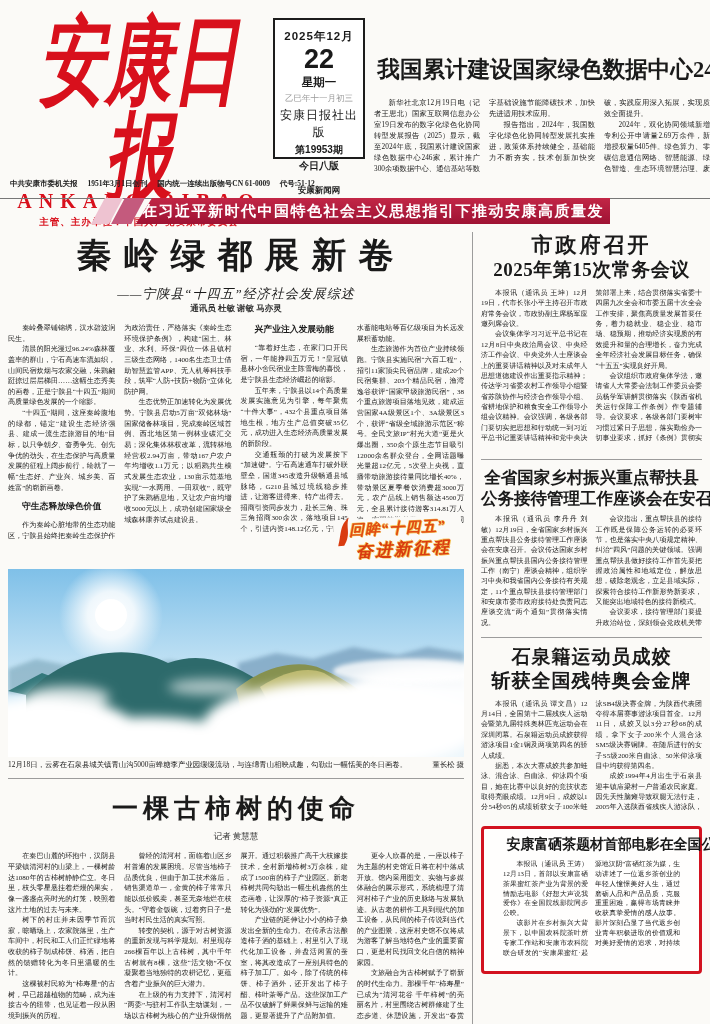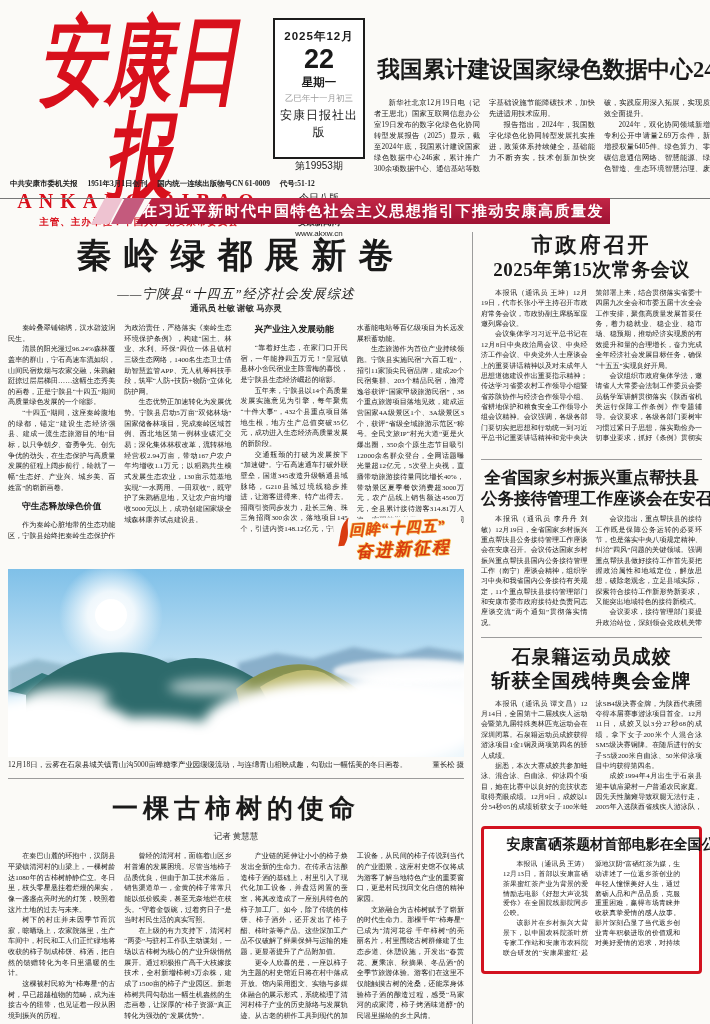--- a/index.html
+++ b/index.html
@@ -17,21 +17,21 @@
   .brand-meta b { margin-right:8px; }
   .brand-meta span { margin-right:8px;font-weight:bold; }
 
   .datebox { position:absolute; left:273px; top:6px; width:92px; height:141px; border:2px solid #1c1c1c; background:#fff;
              text-align:center; font-family:"Liberation Sans",sans-serif; padding-top:9px; }
   .db-ym { font-size:11.5px; font-weight:bold; letter-spacing:1px; }
   .db-day { font-size:27px; font-weight:bold; line-height:1.15; }
   .db-week { font-size:11.5px; font-weight:bold; }
   .db-lunar { font-size:8.5px; color:#9a9a9a; margin-top:3px; font-family:"Liberation Serif",serif; }
   .db-pub { font-size:12px; margin-top:2px; letter-spacing:1px; font-family:Liberation Mono, monospace; }
-  .db-issue,.db-pages { font-size:10px; font-weight:normal; margin-top:18px; }
+  .db-issue,.db-pages { font-size:10px; font-weight:bold; margin-top:2px; }
   .db-site { font-size:8.5px; font-weight:bold; margin-top:12px; }
   .db-url { font-size:8px; }
 
   .topstory { position:absolute; left:374px; top:0; width:336px; height:186px; }
   .topstory-h { margin-top:42px; font-size:23px; font-weight:900; text-align:center; white-space:nowrap; letter-spacing:0;
                 font-family:"Liberation Serif",serif; transform:scaleX(0.98); }
   .topstory-body { margin-top:13px; height:84px; overflow:hidden; column-count:3; column-gap:9px;
                    font-size:7.3px; line-height:1.5; text-align:justify; }
   .topstory-body p { text-indent:2em; }
   .header-rule { position:absolute; left:0; top:186px; width:710px; border-top:1.5px solid #777; }
@@ -223,20 +223,21 @@
       <div class="tree-rule"></div>
 
       <div>
         <div class="tree-h2">一棵古柿树的使命</div>
         <div class="tree-by">记者 黄慧慧</div>
         <div class="tree-body">
           <p>在秦巴山麓的环抱中，汉阴县平梁镇清河村的山梁上，一棵树龄达1080年的古柿树静静伫立。冬日里，枝头零星悬挂着烂熳的果实，像一盏盏点亮时光的灯笼，映照着这片土地的过去与未来。</p>
           <p>树下的村庄并未因季节而沉寂，晾晒场上，农家院落里，生产车间中，村民和工人们正忙碌地将收获的柿子制成柿饼、柿酒，把自然的馈赠转化为冬日里温暖的生计。</p>
           <p>这棵被村民称为“柿寿星”的古树，早已超越植物的范畴，成为连接古今的纽带，也见证着一段从困境到振兴的历程。</p>
           <p>曾经的清河村，面临着山区乡村普遍的发展困境。尽管当地柿子品质优良，但由于加工技术落后，销售渠道单一，金黄的柿子常常只能以低价贱卖，甚至无奈地烂在枝头。“守着金饭碗，过着穷日子”是当时村民生活的真实写照。</p>
+          <p>转变的契机，源于对古树资源的重新发现与科学规划。村里现存266棵百年以上古柿树，其中千年古树就有8棵，这些“活文物”不仅凝聚着当地独特的农耕记忆，更蕴含着产业振兴的巨大潜力。</p>
           <p>在上级的有力支持下，清河村“两委”与驻村工作队主动谋划，一场以古柿树为核心的产业升级悄然展开。通过积极推广高干大枝嫁接技术，全村新增柿树3万余株，建成了1500亩的柿子产业园区。新老柿树共同勾勒出一幅生机盎然的生态画卷，让深厚的“柿子资源”真正转化为强劲的“发展优势”。</p>
           <p>产业链的延伸让小小的柿子焕发出全新的生命力。在传承古法酿造柿子酒的基础上，村里引入了现代化加工设备，并盘活闲置的蚕室，将其改造成了一座别具特色的柿子加工厂。如今，除了传统的柿饼、柿子酒外，还开发出了柿子醋、柿叶茶等产品。这些深加工产品不仅破解了鲜果保鲜与运输的难题，更显著提升了产品附加值。</p>
           <p>更令人欣喜的是，一座以柿子为主题的村史馆近日将在村中落成开放。馆内采用图文、实物与多媒体融合的展示形式，系统梳理了清河村柿子产业的历史脉络与发展轨迹。从古老的耕作工具到现代的加工设备，从民间的柿子传说到当代的产业图景，这座村史馆不仅将成为游客了解当地特色产业的重要窗口，更是村民找回文化自信的精神家园。</p>
           <p>文旅融合为古柿树赋予了崭新的时代生命力。那棵千年“柿寿星”已成为“清河花谷 千年柿树”的亮丽名片，村里围绕古树群修建了生态步道、休憩设施，开发出“春赏花、夏乘凉、秋摘果、冬品酒”的全季节旅游体验。游客们在这里不仅能触摸古树的沧桑，还能亲身体验柿子酒的酿造过程，感受“马家河的成家湾，柿子烤酒味道醇”的民谣里描绘的乡土风情。</p>
 
         </div>
       </div>
     </div>
 
     <div class="col-right">

